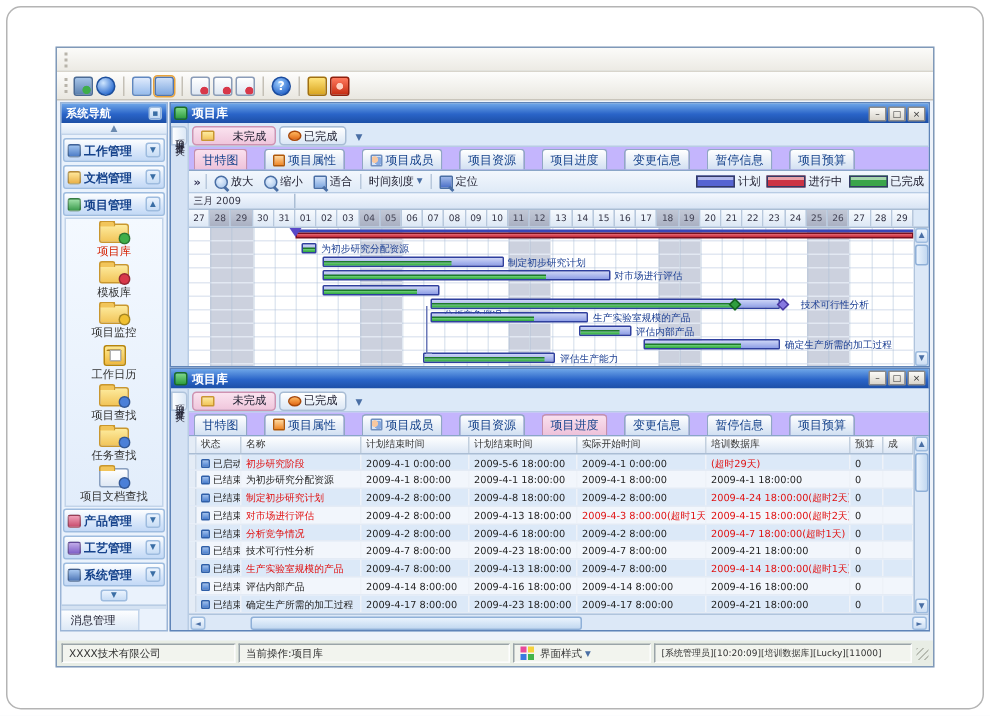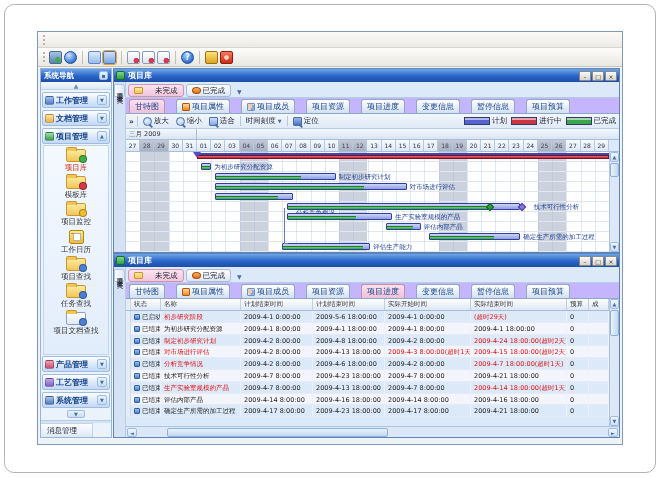--- a/index.html
+++ b/index.html
@@ -604,21 +604,21 @@
                 </div>
               <div class="chartrow">
                 <div class="win-col" style="flex:1;min-width:0;">
                   <div class="thead">
                       <div class="hc gut" style="width: 5px;"></div>
                       <div class="hc" style="width: 30px;">状态</div>
                       <div class="hc" style="width: 80px;">名称</div>
                       <div class="hc" style="width: 72px;">计划结束时间</div>
                       <div class="hc" style="width: 72px;">计划结束时间</div>
                       <div class="hc" style="width: 86px;">实际开始时间</div>
-                      <div class="hc" style="width: 96px;">实际结束时间</div>
+                      <div class="hc" style="width: 96px;">培训数据库</div>
                       <div class="hc" style="width: 22px;">预算</div>
                       <div class="hc" style="width: 20px;">成</div>
                     </div>
                   <div class="tbody">
                       <div class="trow">
                         <div class="tc gut" style="width: 5px;"></div>
                         <div class="tc" style="width: 30px;"><span class="sticon2"></span>已启动</div>
                         <div class="tc red" style="width: 80px;">初步研究阶段</div>
                         <div class="tc" style="width: 72px;">2009-4-1 0:00:00</div>
                         <div class="tc" style="width: 72px;">2009-5-6 18:00:00</div>
@@ -730,15 +730,31 @@
                 <span style="flex:1"></span>
                 <span class="hbtn">►</span>
               </div>
             </div>
           </div>
         </section>
 
       </div>
     </div>
 
+    <div class="statusbar">
+      <div class="sp sp-company">XXXX技术有限公司</div>
+      <div class="sp sp-op">当前操作:项目库</div>
+      <div class="sp sp-style">
+        <span class="sticon">
+            <i class="q1"></i>
+            <i class="q2"></i>
+            <i class="q3"></i>
+            <i class="q4"></i>
+          </span>
+        <span>界面样式</span>
+        <span class="dd">▼</span>
+      </div>
+      <div class="sp sp-session">[系统管理员][10:20:09][培训数据库][Lucky][11000]</div>
+      <div class="sgrip"></div>
+    </div>
 
   </div>
 </div>
 
 </body></html>

